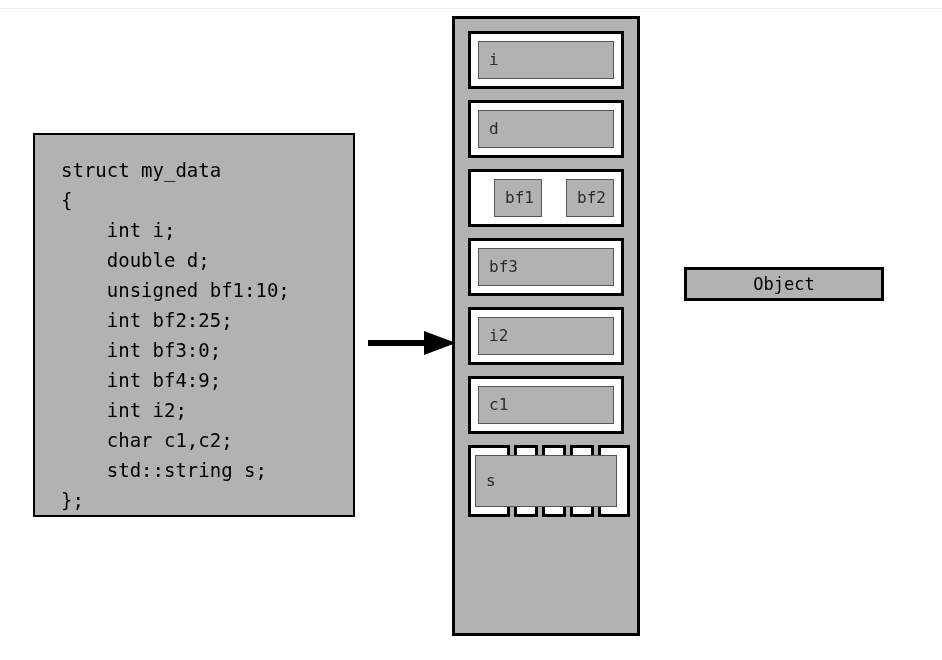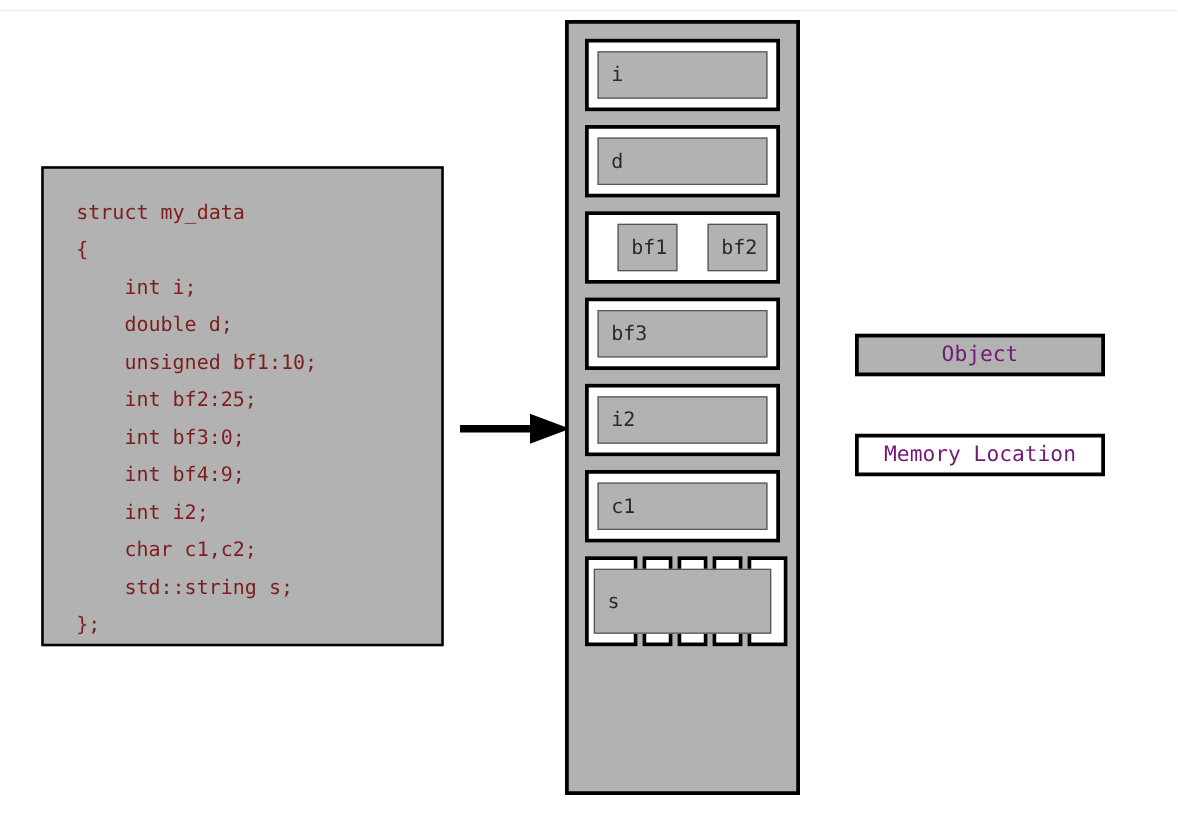--- a/index.html
+++ b/index.html
@@ -43,23 +43,23 @@
     background: #b2b2b2;
     border: 2px solid #000000;
     box-sizing: border-box;
   }
   .code-text {
     position: absolute;
     left: 26px;
     top: 20px;
     margin: 0;
     font-family: "DejaVu Sans Mono", "Liberation Mono", monospace;
-    font-size: 16px;
+    font-size: 19px;
     line-height: 30px;
-    color: #7f1d1d;
+    color: #000000;
     white-space: pre;
   }
 
   
   .arrow {
     position: absolute;
     left: 368px;
     top: 330px;
     width: 88px;
     height: 26px;
@@ -142,21 +142,21 @@
     z-index: 1;
   }
 
   
   .legend-swatch {
     position: absolute;
     box-sizing: border-box;
     border: 3px solid #000000;
     font-family: "DejaVu Sans Mono", "Liberation Mono", monospace;
     font-size: 17px;
-    color: #701a75;
+    color: #000000;
     text-align: center;
     line-height: 28px;
     height: 34px;
   }
   .legend-object {
     left: 684px;
     top: 267px;
     width: 200px;
     background: #b2b2b2;
   }
@@ -233,17 +233,14 @@
       <div class="comb-seg" style="left:130px; top:0px; width:32px; height:72px;"></div>
       <div class="comb-inner">s</div>
     </div>
 
   </div>
 
   <div class="legend-swatch legend-object">
     <span>Object</span>
   </div>
 
-  <div class="legend-swatch legend-memloc">
-    <span>Memory Location</span>
-  </div>
 
 </div>
 
 </body></html>

